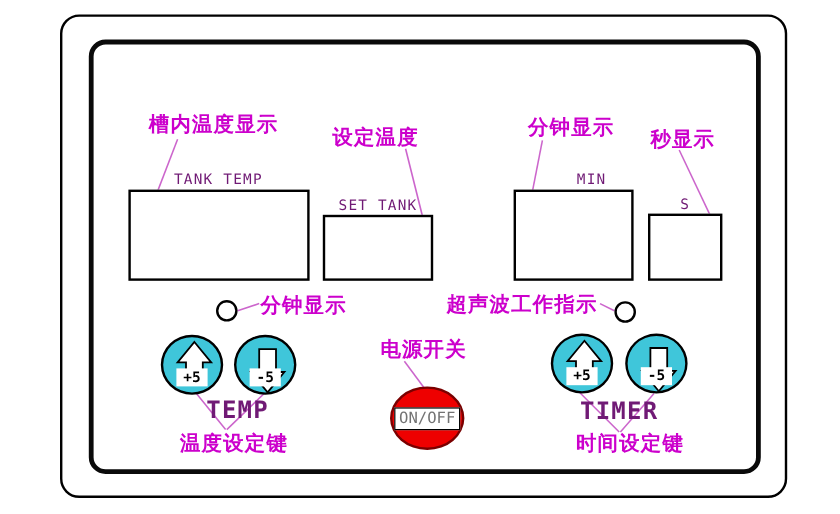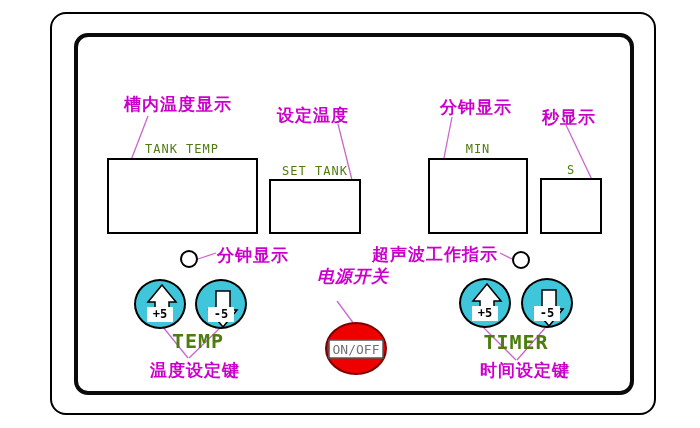--- a/index.html
+++ b/index.html
@@ -3,21 +3,21 @@
 <meta charset="utf-8">
 <style>
   html,body{margin:0;padding:0;background:#fff;}
   #stage{position:relative;width:700px;height:428px;background:#ffffff;overflow:hidden;
          font-family:"DejaVu Sans",sans-serif;}
   .panel-outer{position:absolute;left:50px;top:12px;width:606px;height:403px;
                border:2px solid #000;border-radius:16px;box-sizing:border-box;background:#fff;}
   .panel-inner{position:absolute;left:74px;top:33px;width:560px;height:362px;
                border:4px solid #0a0a0a;border-radius:14px;box-sizing:border-box;background:#fff;}
   .display-box{position:absolute;background:#fff;border:2px solid #000;box-sizing:border-box;}
-  .cad-label{position:absolute;color:#4d7c0f;font-family:"DejaVu Sans Mono","Liberation Mono",monospace;
+  .cad-label{position:absolute;color:#701a75;font-family:"DejaVu Sans Mono","Liberation Mono",monospace;
              font-size:12px;letter-spacing:1px;white-space:nowrap;transform:translateX(-50%);}
   .cad-label.big{font-size:20px;font-weight:bold;}
   .cn-label{position:absolute;color:#cc00cc;font-weight:bold;font-size:17px;letter-spacing:1px;
             white-space:nowrap;line-height:1;}
   .indicator{position:absolute;width:18px;height:18px;border:2px solid #000;border-radius:50%;
              background:#fff;box-sizing:border-box;}
   .key-btn{position:absolute;width:52px;height:50px;border-radius:50%;background:#3fc6da;
            border:2px solid #000;box-sizing:border-box;cursor:pointer;}
   .key-btn svg{position:absolute;left:0;top:0;}
   .key-value{position:absolute;left:50%;transform:translateX(-50%);top:26px;width:26px;height:15px;
@@ -54,27 +54,27 @@
       <line x1="545" y1="328" x2="517" y2="360"></line>
     </g>
   </svg>
 
   <div class="cn-label" style="left:124px;top:96px;">槽内温度显示</div>
   <div class="cn-label" style="left:277px;top:107px;">设定温度</div>
   <div class="cn-label" style="left:440px;top:99px;">分钟显示</div>
   <div class="cn-label" style="left:542px;top:109px;">秒显示</div>
   <div class="cn-label" style="left:217px;top:247px;">分钟显示</div>
   <div class="cn-label" style="left:372px;top:246px;">超声波工作指示</div>
-  <div class="cn-label" style="left:317px;top:268px;font-style:italic;">电源开关</div>
+  <div class="cn-label" style="left:317px;top:284px;">电源开关</div>
   <div class="cn-label" style="left:150px;top:362px;">温度设定键</div>
   <div class="cn-label" style="left:480px;top:362px;">时间设定键</div>
 
   <div class="cad-label" style="left:182px;top:142px;">TANK TEMP</div>
   <div class="cad-label" style="left:315px;top:164px;">SET TANK</div>
-  <div class="cad-label" style="left:478px;top:142px;">MIN</div>
+  <div class="cad-label" style="left:493px;top:142px;">MIN</div>
   <div class="cad-label" style="left:571px;top:163px;">S</div>
 
   <div class="display-box" style="left:107px;top:158px;width:151px;height:76px;"></div>
   <div class="display-box" style="left:269px;top:179px;width:92px;height:55px;"></div>
   <div class="display-box" style="left:428px;top:158px;width:100px;height:76px;"></div>
   <div class="display-box" style="left:540px;top:178px;width:62px;height:56px;"></div>
 
   <div class="indicator" style="left:180px;top:250px;"></div>
   <div class="indicator" style="left:512px;top:251px;"></div>
 

